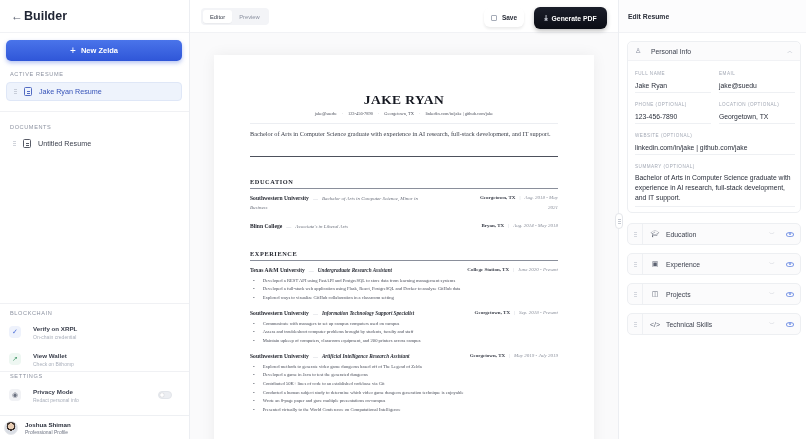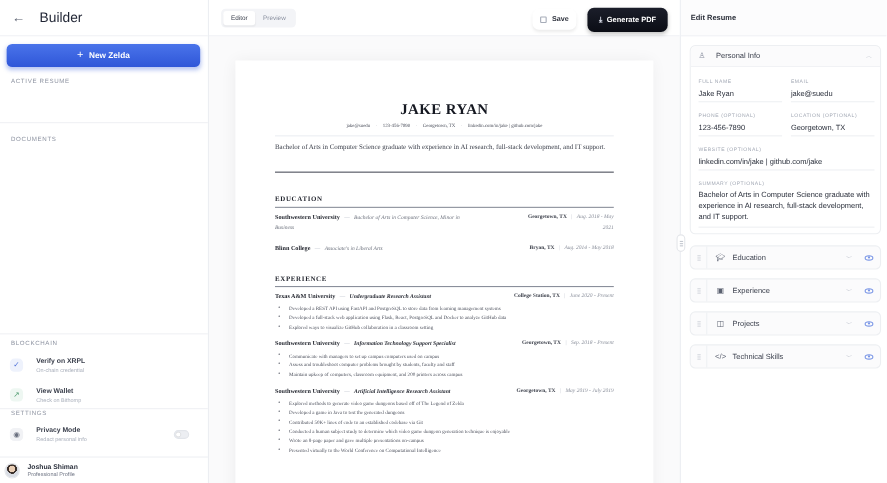--- a/index.html
+++ b/index.html
@@ -3,21 +3,21 @@
 <meta charset="utf-8">
 <style>
   * { box-sizing: border-box; margin: 0; padding: 0; }
   html, body { width: 806px; height: 439px; overflow: hidden; background: #ffffff; }
   body { font-family: "Liberation Sans", "DejaVu Sans", sans-serif; color: #1f2433; position: relative; }
 
   
   .sidebar { position: absolute; left: 0; top: 0; width: 190px; height: 439px; background: #ffffff; border-right: 1px solid #eceef2; }
   .sb-header { height: 33px; display: flex; align-items: center; padding-left: 10px; border-bottom: 1px solid #f1f2f5; }
   .sb-back { width: 14px; height: 14px; display: flex; align-items: center; justify-content: center; color: #5b6170; font-size: 12px; }
-  .sb-title { margin-left: 12px; font-size: 12.5px; font-weight: normal; color: #1f2433; }
+  .sb-title { font-size: 12.5px; font-weight: bold; color: #1f2433; }
   .new-btn { position: absolute; left: 6px; top: 40px; width: 176px; height: 21px; border-radius: 5px; background: linear-gradient(180deg, #4a74ea 0%, #2f56d8 100%); box-shadow: 0 2px 4px rgba(47,86,216,0.35); color: #fff; font-size: 7.5px; font-weight: bold; display: flex; align-items: center; justify-content: center; gap: 5px; }
   .new-btn .plus { font-size: 10px; font-weight: normal; line-height: 1; }
   .sec-label { position: absolute; left: 10px; font-size: 5.6px; letter-spacing: 0.6px; color: #8c92a0; text-transform: uppercase; }
   .sb-item { position: absolute; left: 6px; width: 176px; height: 19px; border-radius: 4px; display: flex; align-items: center; padding-left: 5px; font-size: 7.2px; }
   .sb-item.active { background: #eef3fc; border: 1px solid #dfe7f7; color: #3653b8; }
   .sb-item.plain { color: #3a3f4c; }
   .grip { width: 6px; display: flex; flex-direction: column; gap: 1px; align-items: center; opacity: 0.45; }
   .grip i { display: block; width: 3px; height: 1px; background: #9aa1b0; }
   .doc-ico { width: 8px; height: 9px; margin-left: 6px; margin-right: 7px; border: 1px solid currentColor; border-radius: 1.5px; position: relative; opacity: 0.85; }
   .doc-ico::after { content: ""; position: absolute; left: 1.5px; top: 3px; width: 3px; height: 1px; background: currentColor; box-shadow: 0 2px 0 currentColor; }
@@ -99,24 +99,42 @@
     <span class="sb-back">←</span>
     <span class="sb-title">Builder</span>
   </div>
 
   <div class="new-btn">
     <span class="plus">+</span>
     <span>New Zelda</span>
   </div>
 
   <div class="sec-label" style="top:71px;">Active Resume</div>
+  <div class="sb-item active" style="top:82px;">
+    <span class="grip">
+        <i></i>
+        <i></i>
+        <i></i>
+      </span>
+    <span class="doc-ico"></span>
+    <span>Jake Ryan Resume</span>
+  </div>
 
   <div class="sb-divider" style="top:111px;"></div>
 
   <div class="sec-label" style="top:124px;">Documents</div>
+  <div class="sb-item plain" style="top:134px;">
+    <span class="grip">
+        <i></i>
+        <i></i>
+        <i></i>
+      </span>
+    <span class="doc-ico"></span>
+    <span>Untitled Resume</span>
+  </div>
 
   <div class="sb-divider" style="top:303px;"></div>
   <div class="sec-label" style="top:310px;">Blockchain</div>
 
   <div class="bc-item" style="top:318px;">
     <span class="bc-icon" style="background:#eef2fc;color:#4d6fd8;">✓</span>
     <span class="bc-text">
       <span class="bc-title">Verify on XRPL</span>
       <span class="bc-sub">On-chain credential</span>
     </span>

